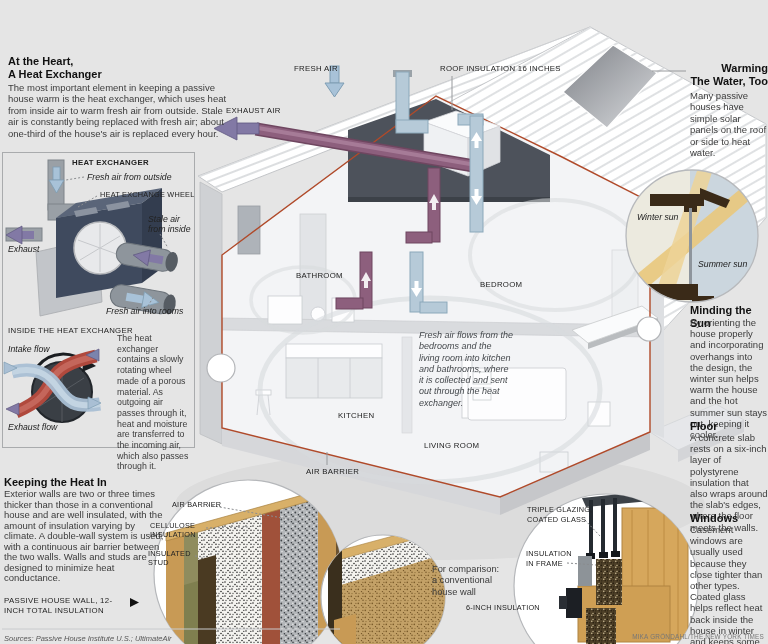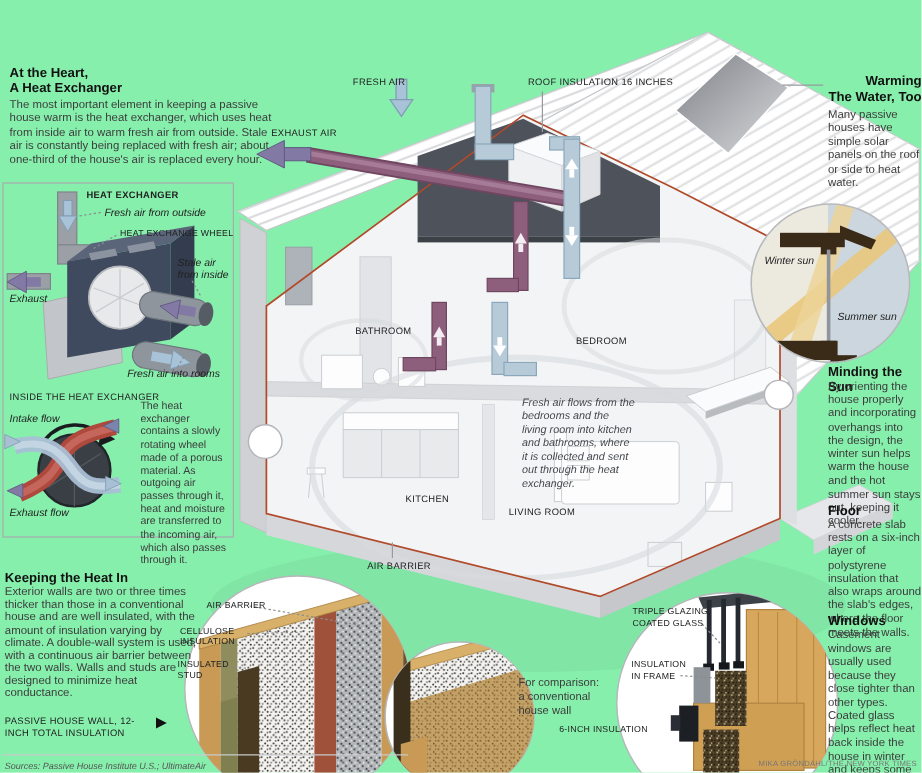--- a/index.html
+++ b/index.html
@@ -1,26 +1,26 @@
 <!DOCTYPE html>
 <html><head>
 <meta charset="utf-8">
 <style>
   html,body{margin:0;padding:0;background:#fff;}
-  .canvas{position:relative;width:768px;height:644px;background:#86efac;overflow:hidden;
+  .canvas{position:relative;width:768px;height:644px;background:#e5e5e5;overflow:hidden;
           font-family:"Liberation Sans","DejaVu Sans",sans-serif;color:#2b2b2b;}
   .art{position:absolute;left:0;top:0;}
   .txt{position:absolute;white-space:normal;}
   .pre{white-space:pre-line;}
   .h{font-weight:bold;font-size:11px;line-height:12.5px;color:#111;}
   .b{font-size:9.5px;line-height:11.4px;color:#3c3c3c;}
   .cap{font-size:7.8px;letter-spacing:.3px;color:#222;}
   .capsm{font-size:7.3px;letter-spacing:.25px;color:#222;}
   .it{font-style:italic;font-size:8.7px;color:#222;}
-  .itnote{font-style:italic;font-size:9px;line-height:11.3px;color:#44484c;margin-left:16px;}
+  .itnote{font-style:italic;font-size:9px;line-height:11.3px;color:#44484c;}
   .src{font-style:italic;font-size:7.5px;color:#555;}
   .credit{font-size:6.4px;letter-spacing:.2px;color:#777;text-align:right;}
   .box{position:absolute;border:1px solid #a9abad;background:transparent;}
 </style>
 </head>
 <body>
 
 <div class="canvas">
 
 <svg class="art" width="768" height="644" viewBox="0 0 768 644">
@@ -360,21 +360,21 @@
 <div class="txt it" style="left:8px;top:344px;">Intake flow</div>
 <div class="txt it" style="left:8px;top:422px;">Exhaust flow</div>
 <div class="txt b" style="left:117px;top:333px;width:76px;font-size:8.8px;line-height:10.7px;">The heat exchanger contains a slowly rotating wheel made of a porous material. As outgoing air passes through it, heat and moisture are transferred to the incoming air, which also passes through it.</div>
 
 <div class="txt cap" style="left:294px;top:64px;">FRESH AIR</div>
 <div class="txt cap" style="left:226px;top:106px;">EXHAUST AIR</div>
 <div class="txt cap" style="left:440px;top:64px;">ROOF INSULATION 16 INCHES</div>
 <div class="txt cap" style="left:296px;top:271px;">BATHROOM</div>
 <div class="txt cap" style="left:480px;top:280px;">BEDROOM</div>
 <div class="txt cap" style="left:338px;top:411px;">KITCHEN</div>
-<div class="txt cap" style="left:424px;top:422px;">LIVING ROOM</div>
+<div class="txt cap" style="left:424px;top:441px;">LIVING ROOM</div>
 <div class="txt cap" style="left:306px;top:467px;">AIR BARRIER</div>
 <div class="txt itnote" style="left:419px;top:330px;width:95px;">Fresh air flows from the bedrooms and the living room into kitchen and bathrooms, where it is collected and sent out through the heat exchanger.</div>
 
 <div class="txt h pre" style="left:690px;top:62px;width:78px;text-align:right;">Warming
 The Water, Too</div>
 <div class="txt b" style="left:690px;top:90px;width:78px;">Many passive houses have simple solar panels on the roof or side to heat water.</div>
 
 <div class="txt it" style="left:637px;top:212px;">Winter sun</div>
 <div class="txt it" style="left:698px;top:259px;">Summer sun</div>
 <div class="txt h" style="left:690px;top:304px;width:78px;">Minding the Sun</div>

